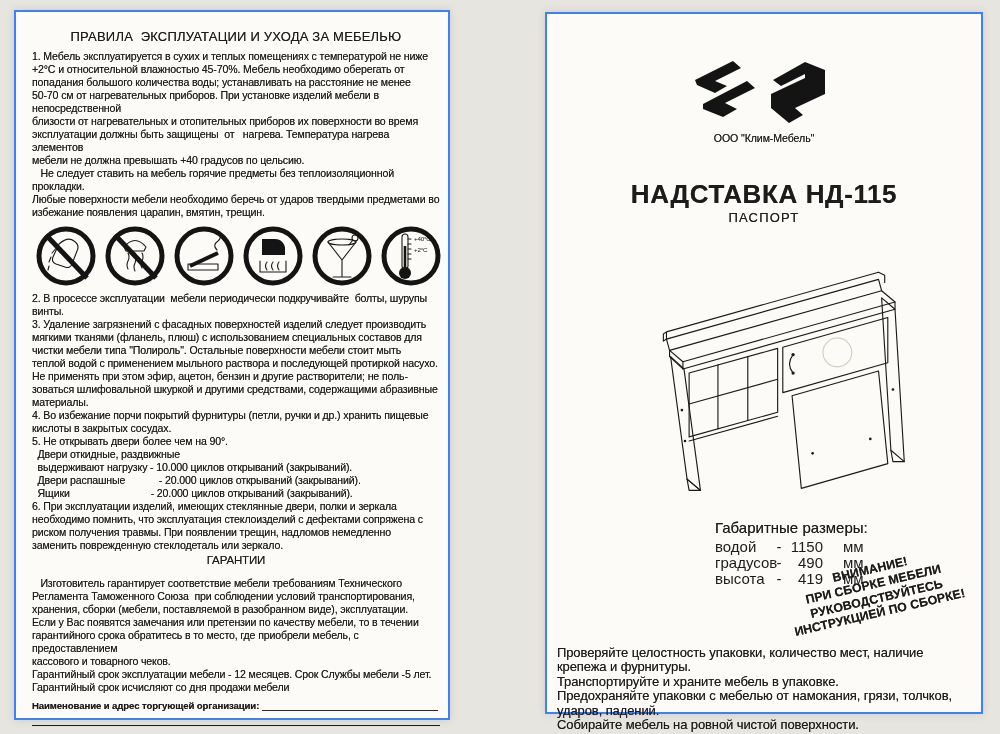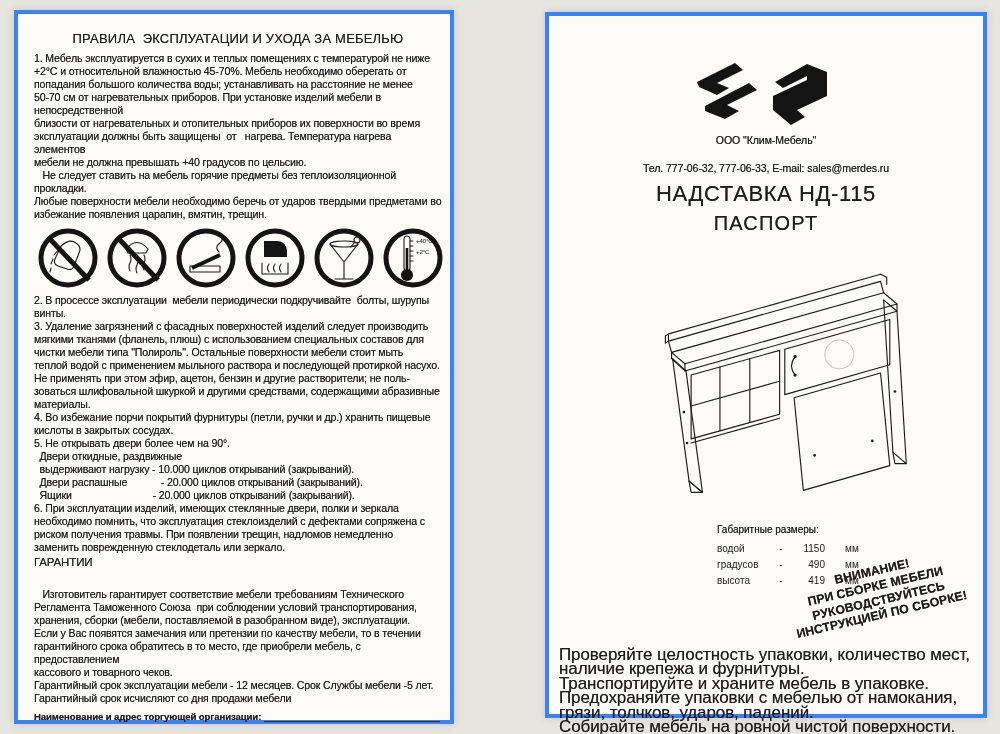--- a/index.html
+++ b/index.html
@@ -3,56 +3,56 @@
 <meta charset="utf-8">
 <style>
   html,body{margin:0;padding:0;}
   body{
     width:1000px;height:734px;position:relative;overflow:hidden;
     background:#e7e5e0;
     font-family:"Liberation Sans", sans-serif;
     color:#1c1c1c;
   }
   .page{
-    position:absolute;background:#fcfbf7;border:4px solid #3b82f6;
+    position:absolute;background:#fcfbf7;border:2px solid #3b82f6;
     box-shadow:0 0 8px rgba(60,55,45,.15);
   }
   #left-page{left:14px;top:10px;width:432px;height:706px;}
   #right-page{left:545px;top:12px;width:434px;height:698px;}
   .txt{white-space:pre-wrap;text-shadow:0 0 .4px rgba(25,25,25,.7);}
   
   .lp-inner{padding:18px 8px 0 16px;font-size:10.6px;line-height:13px;letter-spacing:-0.15px;}
   .lp-title{text-align:center;font-size:13px;letter-spacing:.2px;margin-bottom:7px;white-space:pre;}
   .icons-row{display:flex;gap:5px;margin:5px 0 4px 2px;}
   .icons-row svg{width:64px;height:64px;flex:0 0 auto;}
-  .center-head{text-align:left;font-size:11.5px;margin:2px 0 19px 0;}
+  .center-head{text-align:center;font-size:11.5px;margin:2px 0 10px 0;}
   .org-row{display:flex;align-items:flex-end;font-weight:700;font-size:9.6px;margin-top:5px;letter-spacing:-0.1px;}
   .org-fill{flex:1;border-bottom:1.3px solid #2a2a2a;margin:0 2px 1px 3px;height:10px;}
   .big-rule{border:none;border-top:1.6px solid #1b1b1b;margin:13px 0 0 0;}
   .bold-line{font-weight:700;font-size:10px;margin-top:7px;letter-spacing:-0.1px;}
   
   .rp-abs{position:absolute;}
   .rp-center{left:0;right:0;text-align:center;}
   .company{font-size:10.6px;line-height:13.5px;letter-spacing:-0.1px;}
-  .product-title{font-size:22px;letter-spacing:.6px;}
-  .doc-type{font-size:20px;letter-spacing:1.2px;}
-  .dims{left:168px;top:506px;font-size:10px;line-height:16px;}
+  .product-title{font-size:26px;letter-spacing:.6px;font-weight:bold;}
+  .doc-type{font-size:13px;letter-spacing:1.2px;}
+  .dims{left:168px;top:506px;font-size:15px;line-height:16px;}
   .dims-head{margin-bottom:3px;}
   .dim-row{display:flex;}
   .dim-label{width:56px;}
   .dim-sep{width:16px;text-align:center;}
   .dim-value{width:36px;text-align:right;margin-right:20px;}
   .attention{
     left:196px;top:548px;width:264px;
     transform:rotate(-13deg);
     font-weight:700;font-size:12.3px;line-height:14.8px;
     text-align:center;white-space:pre-line;letter-spacing:.1px;
     text-shadow:0 0 .5px rgba(20,20,20,.8);
   }
-  .notes{left:10px;top:632px;right:6px;font-size:17px;line-height:14.4px;letter-spacing:-0.1px;}
+  .notes{left:10px;top:632px;right:6px;font-size:13px;line-height:14.4px;letter-spacing:-0.1px;}
   svg .ln{stroke:#1a1a1a;fill:none;stroke-width:1.1;stroke-linejoin:round;stroke-linecap:round;}
   svg .faint{stroke:#cfc9bf;fill:none;stroke-width:1;}
 </style>
 </head>
 <body>
 
 <div class="page" id="left-page">
   <div class="lp-inner">
     <div class="lp-title txt">ПРАВИЛА  ЭКСПЛУАТАЦИИ И УХОДА ЗА МЕБЕЛЬЮ</div>
 
@@ -163,21 +163,20 @@
 
   <svg class="rp-abs" style="left:142px;top:38px;width:150px;height:74px;" viewBox="0 0 150 74">
     <g fill="#141414">
       <path d="M6,28 L44,9 L52,16 L26,29 L38,34 L26,41 L8,33 Z"></path>
       <path d="M14,52 L58,29 L66,36 L36,51 L48,57 L34,65 L14,57 Z"></path>
       <path d="M84,28 L116,10 L136,18 L136,42 L106,56 L114,63 L100,71 L82,56 L82,42 L116,26 L116,22 L92,34 Z"></path>
     </g>
   </svg>
 
   <div class="rp-abs rp-center company txt" style="top:118px;">ООО "Клим-Мебель"</div>
-  <div class="rp-abs rp-center company txt" style="top:146px;">Тел. 777-06-32, 777-06-33, E-mail: sales@merdes.ru</div>
 
   <div class="rp-abs rp-center product-title txt" style="top:165px;">НАДСТАВКА НД-115</div>
   <div class="rp-abs rp-center doc-type txt" style="top:196px;">ПАСПОРТ</div>
 
   <svg class="rp-abs" style="left:88px;top:252px;width:310px;height:245px;" viewBox="0 0 300 238">
 
     <path class="ln" d="M27,66 L30,64 L236,6 L242,9 L242,16 M30,64 L30,71 M27,66 L27,73 L30,71"></path>
     <line class="ln" x1="30" y1="71" x2="236" y2="13"></line>
 
     <path class="ln" d="M33,82 L239,24 L252,35 L46,93 Z"></path>

